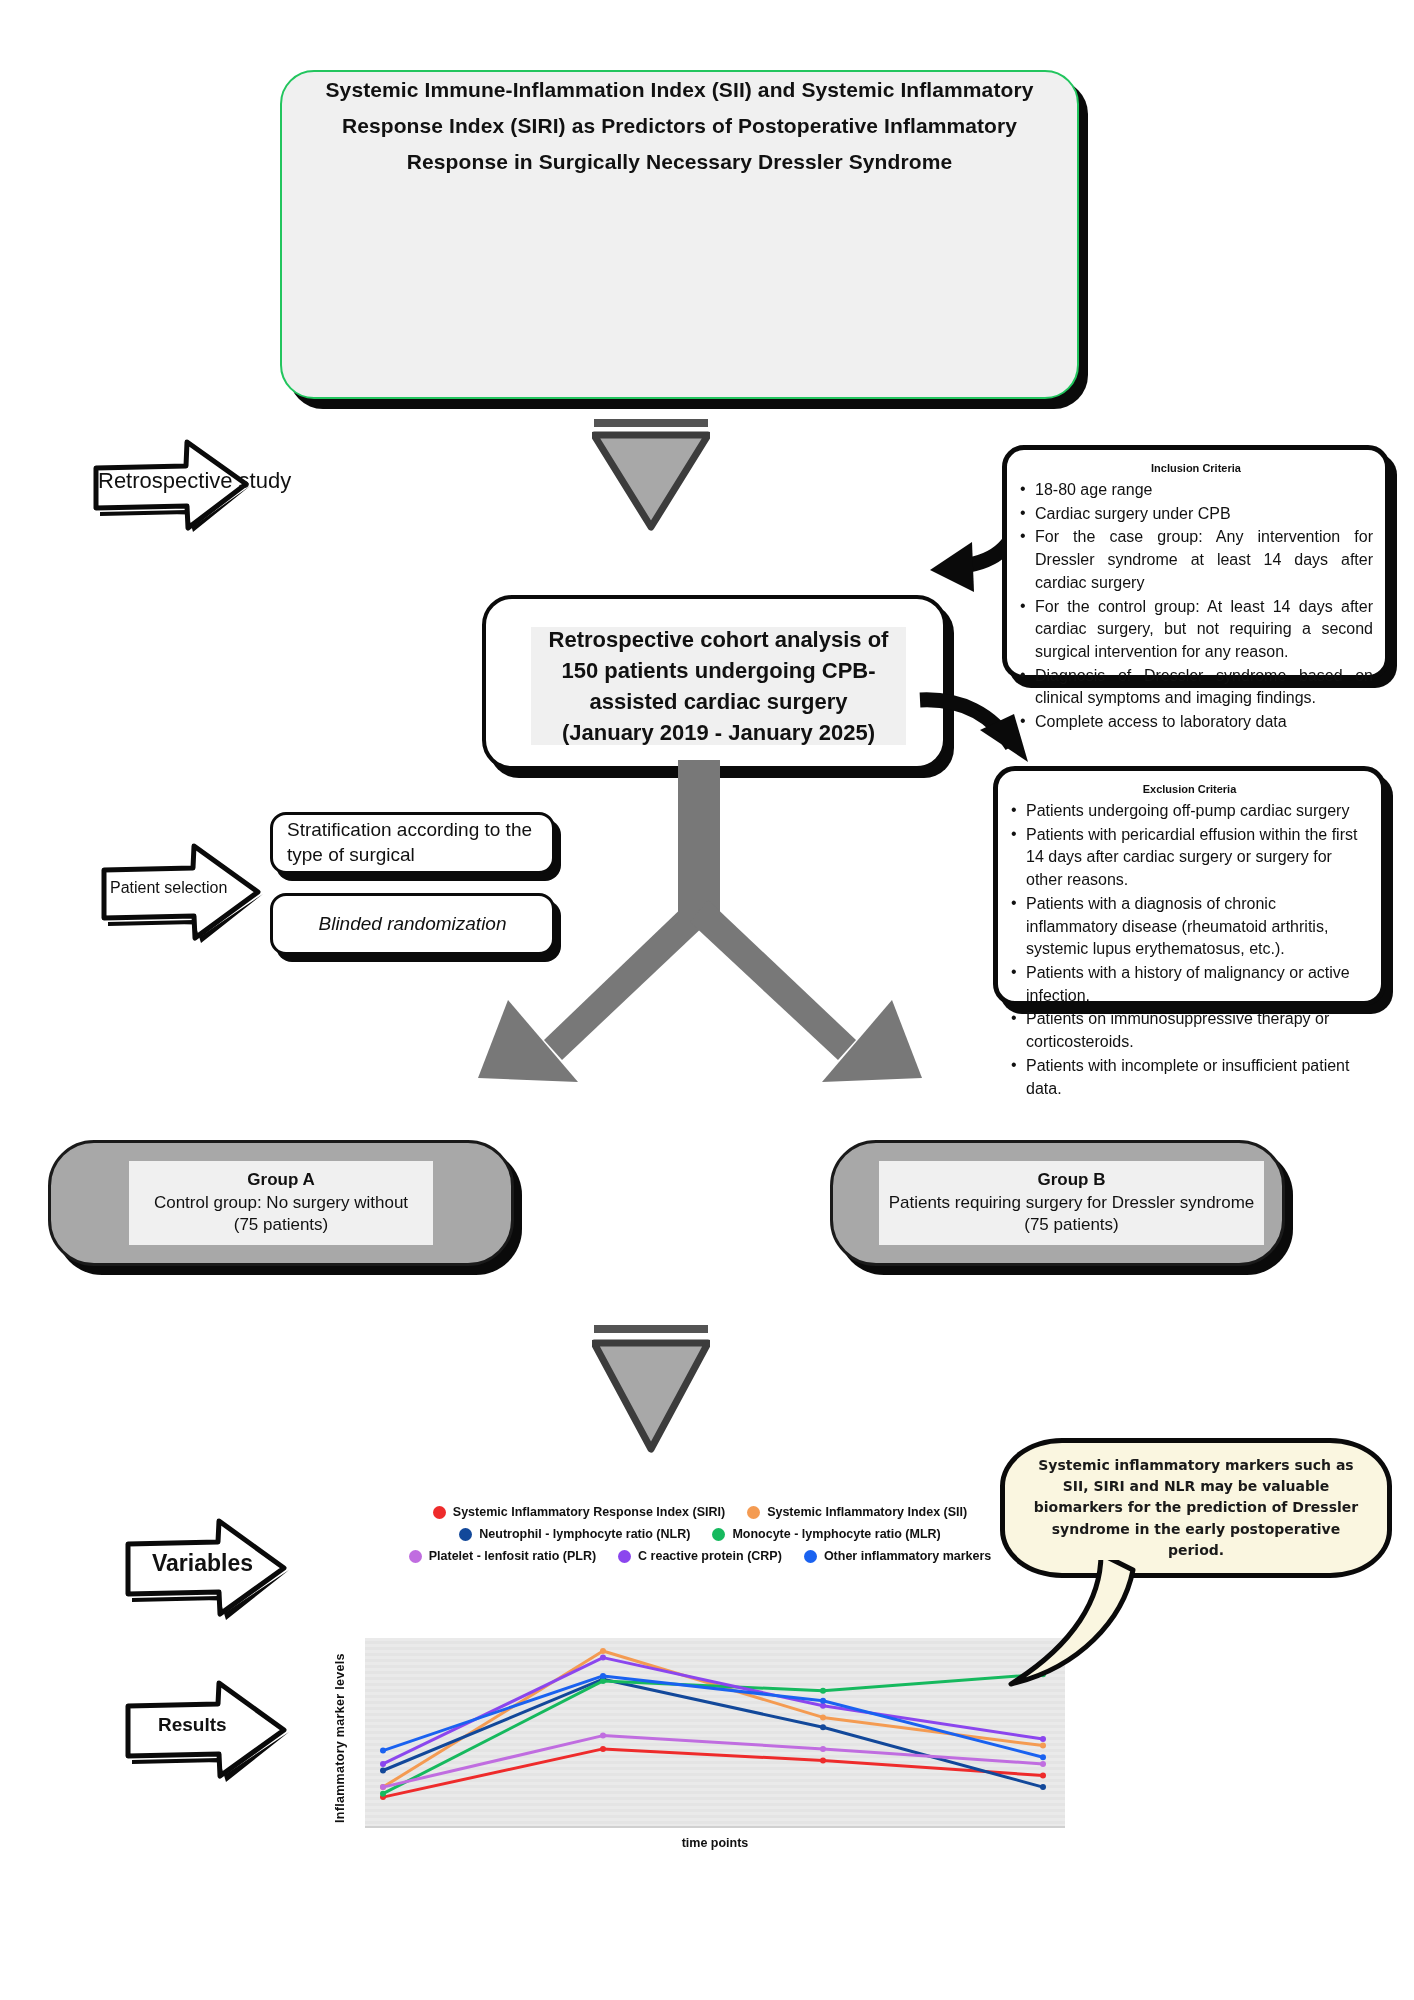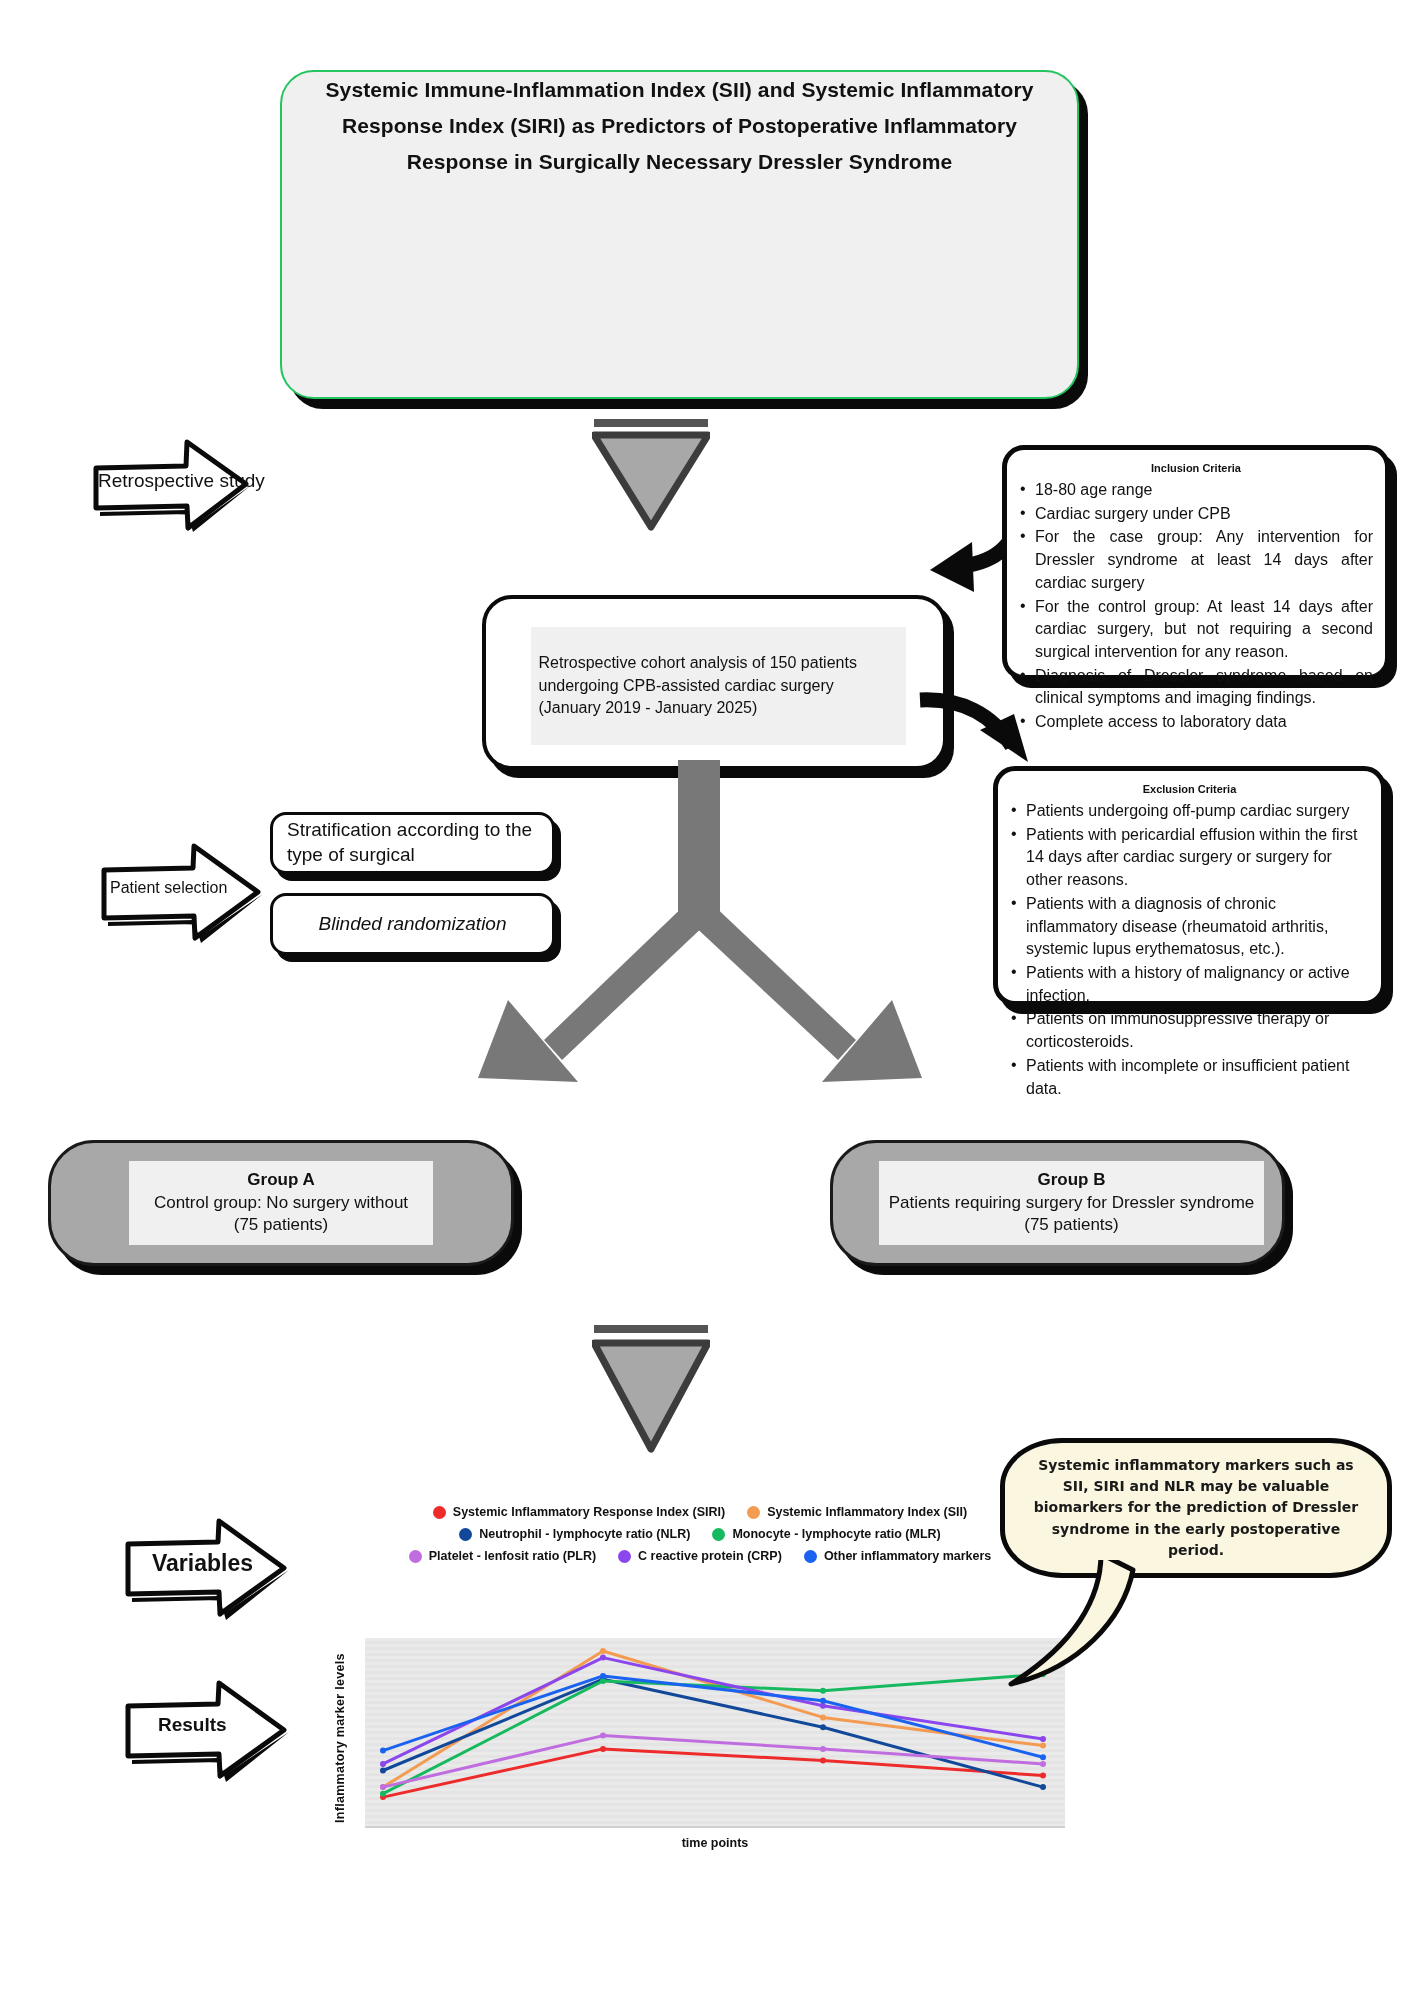--- a/index.html
+++ b/index.html
@@ -27,21 +27,21 @@
   }
 
   
   #cohort-card{
     left:482px;top:595px;width:465px;height:175px;border-radius:30px;
   }
   #cohort-inner{
     position:absolute;left:45px;top:28px;width:375px;height:118px;
     background:#f0f0f0;display:flex;align-items:center;justify-content:center;
   }
-  #cohort-text{font-size:16px;line-height:1.42;width:360px;}
+  #cohort-text{font-size:22px;line-height:1.42;text-align:center;width:360px;font-weight:bold;}
 
   
   #inclusion-card{left:1002px;top:445px;width:388px;height:235px;border-radius:22px;border-width:5px;}
   #exclusion-card{left:993px;top:722px;width:393px;height:240px;border-radius:22px;border-width:5px;margin-top:44px;}
   .crit-head{text-align:center;font-weight:bold;font-size:11px;margin:12px 0 5px;}
   .crit-list{margin:0;padding:0 12px 0 26px;list-style:none;}
   .crit-list li{
     font-size:16px;line-height:1.42;margin-bottom:1px;position:relative;
     text-align:justify;padding-left:2px;
   }
@@ -119,21 +119,21 @@
 <div id="title-card" class="abs">
   <div id="title-text">Systemic Immune-Inflammation Index (SII) and Systemic Inflammatory Response Index (SIRI) as Predictors of Postoperative Inflammatory Response in Surgically Necessary Dressler Syndrome</div>
 </div>
 
 <div class="cue-arrow" style="left:88px;top:432px;">
   <svg width="170" height="105" viewBox="0 0 170 105">
     <path d="M8 36 L8 36 L98 34 L99 10 L158 52 L100 96 L99 74 L8 76 Z" fill="#ffffff" stroke="#0a0a0a" stroke-width="5" stroke-linejoin="round"></path>
     <path d="M12 80 L99 78 L100 98 L162 54 L105 100 L100 82 L12 84 Z" fill="#0a0a0a"></path>
   </svg>
 </div>
-<div class="cue-label" style="left:98px;top:455px;width:140px;height:52px;font-size:19px;">Retrospective study</div>
+<div class="cue-label" style="left:98px;top:455px;width:140px;height:52px;font-size:22px;">Retrospective study</div>
 
 <div class="tri-conn" style="left:592px;top:419px;width:118px;height:112px;">
   <svg width="118" height="112" viewBox="0 0 118 112">
     <rect x="2" y="0" width="114" height="8" fill="#545454"></rect>
     <polygon points="2,16 116,16 59,108" fill="#a8a8a8" stroke="#3c3c3c" stroke-width="7" stroke-linejoin="round"></polygon>
   </svg>
 </div>
 
 <div id="cohort-card" class="card">
   <div id="cohort-inner">

